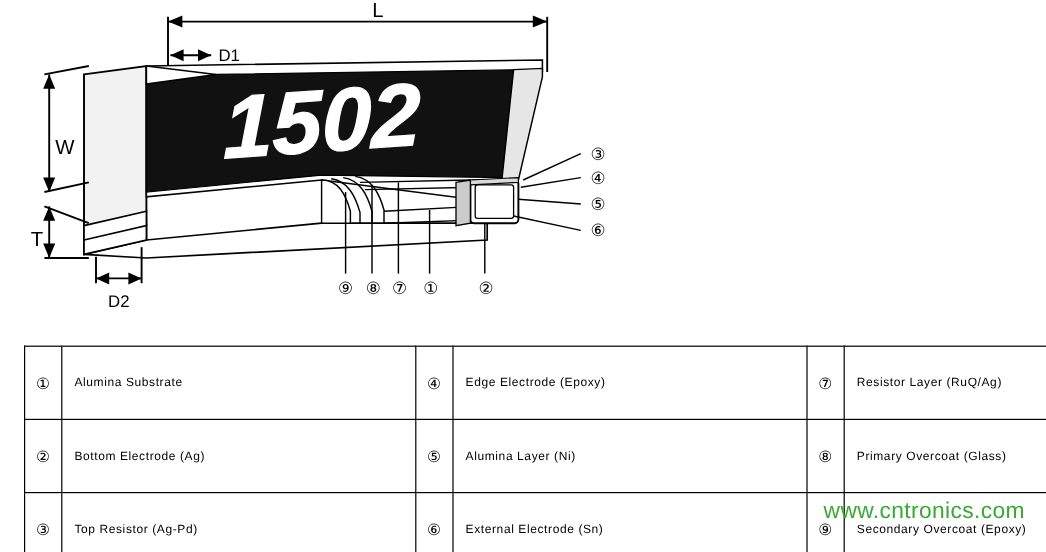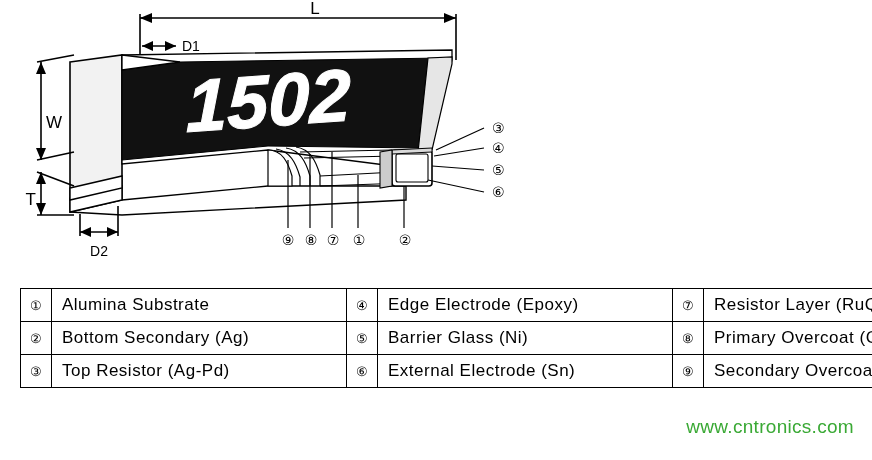--- a/index.html
+++ b/index.html
@@ -20,22 +20,22 @@
   .legend{
     position:absolute;
     left:20px;top:288px;
     width:833px;
     border-collapse:collapse;
     table-layout:fixed;
   }
   .legend td{
     border:1px solid #000;
     height:28px;
-    padding:2px 6px;
-    font-size:17px;
+    padding:16px 6px;
+    font-size:10px;
     letter-spacing:0.5px;
     vertical-align:middle;
     white-space:nowrap;
   }
   .legend td.num{
     width:30px;
     text-align:center;
     padding:0;
     font-size:13px;
   }
@@ -168,23 +168,23 @@
     <tr>
       <td class="num col-x"><span class="circnum">①</span></td>
       <td class="txt col-a">Alumina Substrate</td>
       <td class="num"><span class="circnum">④</span></td>
       <td class="txt col-b">Edge Electrode (Epoxy)</td>
       <td class="num"><span class="circnum">⑦</span></td>
       <td class="txt col-c">Resistor Layer (RuQ/Ag)</td>
     </tr>
     <tr>
       <td class="num"><span class="circnum">②</span></td>
-      <td class="txt">Bottom Secondary (Ag)</td>
+      <td class="txt">Bottom Electrode (Ag)</td>
       <td class="num"><span class="circnum">⑤</span></td>
-      <td class="txt">Barrier Glass (Ni)</td>
+      <td class="txt">Alumina Layer (Ni)</td>
       <td class="num"><span class="circnum">⑧</span></td>
       <td class="txt">Primary Overcoat (Glass)</td>
     </tr>
     <tr>
       <td class="num"><span class="circnum">③</span></td>
       <td class="txt">Top Resistor (Ag-Pd)</td>
       <td class="num"><span class="circnum">⑥</span></td>
       <td class="txt">External Electrode (Sn)</td>
       <td class="num"><span class="circnum">⑨</span></td>
       <td class="txt">Secondary Overcoat (Epoxy)</td>

